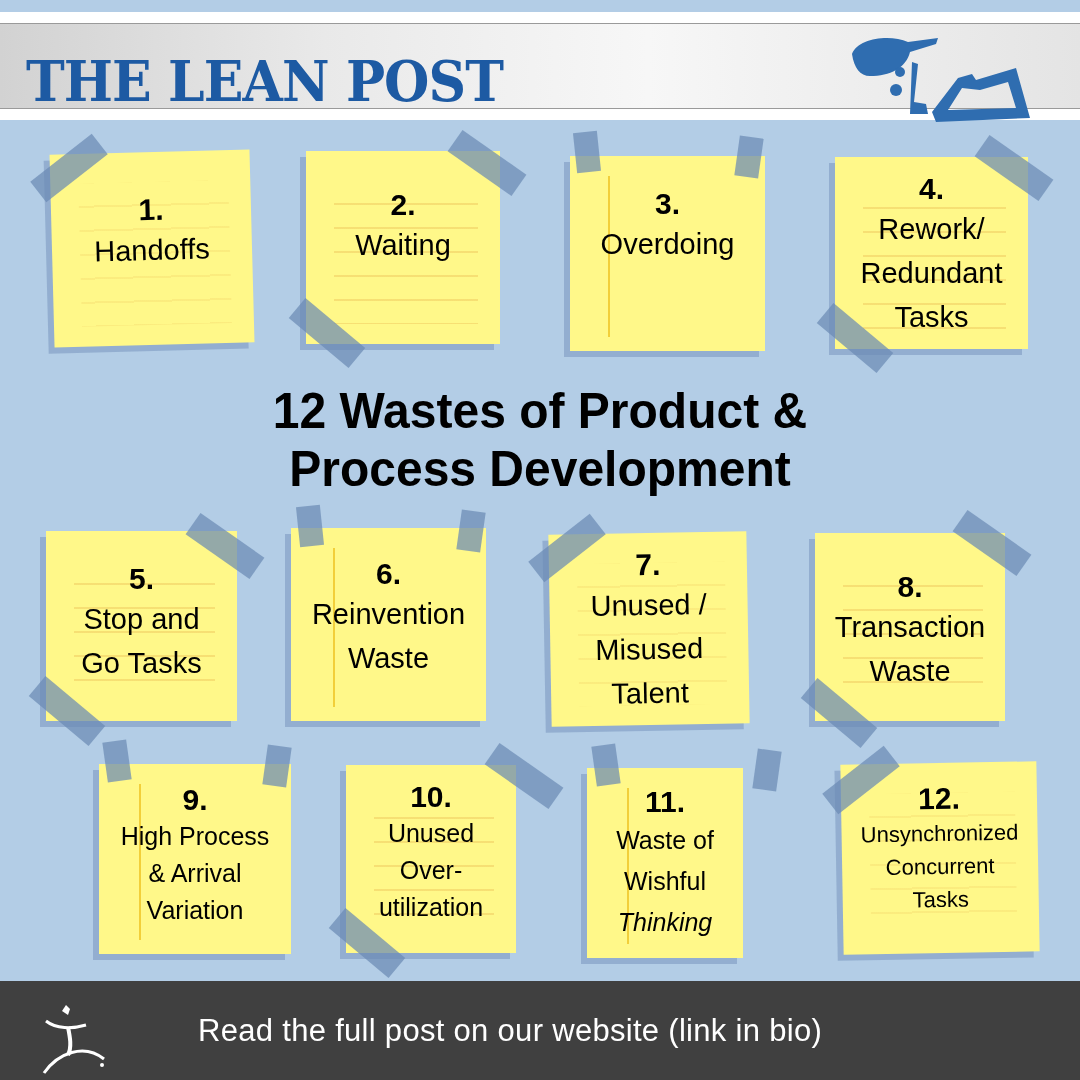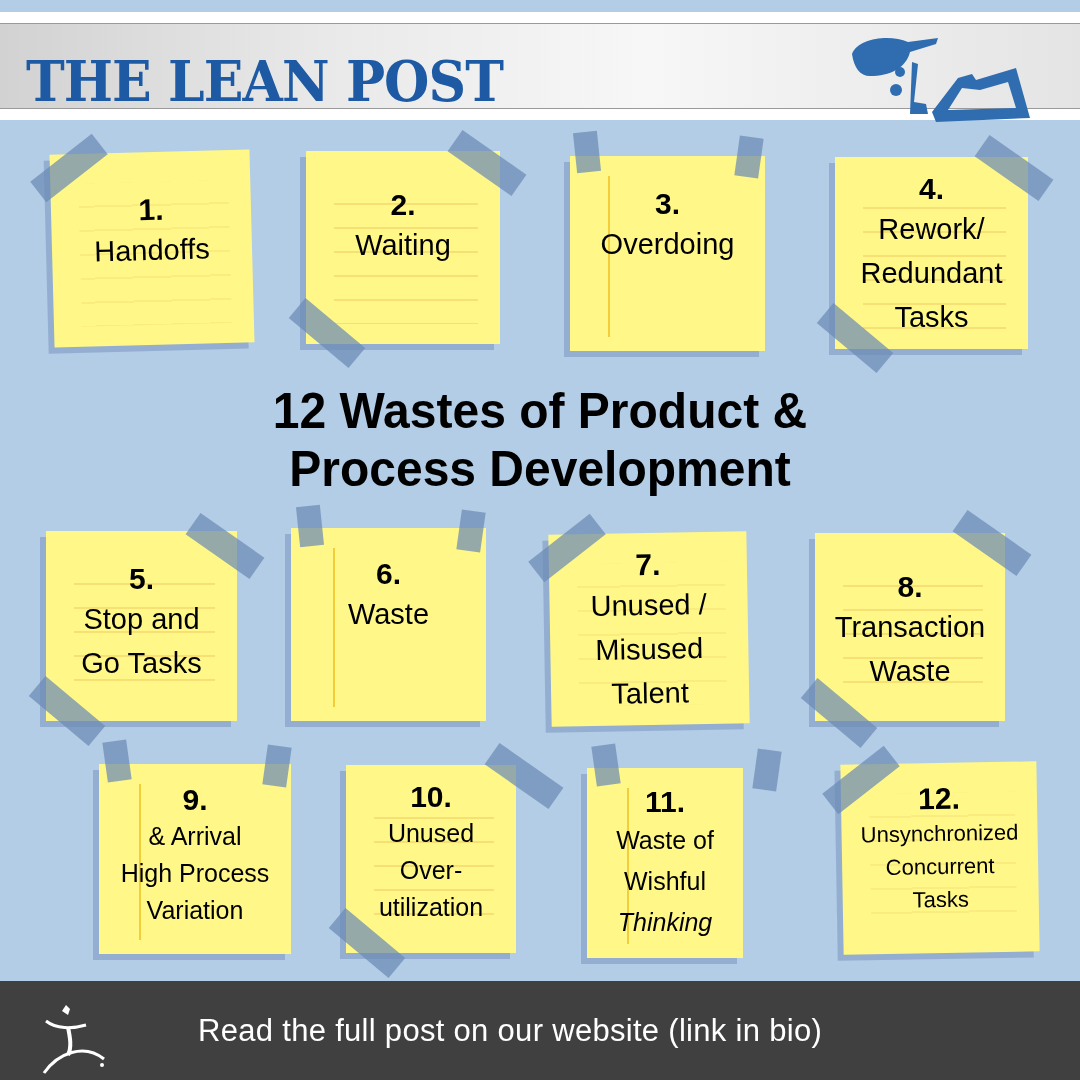--- a/index.html
+++ b/index.html
@@ -138,20 +138,21 @@
     <span class="lbl">Go Tasks</span>
   </div>
 </div>
 <div class="tape" style="left:186px;top:533px;transform:rotate(35deg);"></div>
 <div class="tape" style="left:28px;top:698px;transform:rotate(40deg);"></div>
 
 <div class="note" style="left:291px;top:528px;width:195px;height:193px;">
   <div class="margin-line" style="left:42px;"></div>
   <div class="txt" style="top:28px;">
     <span class="num">6.</span>
+    <span class="lbl">Reinvention</span>
     <span class="lbl">Waste</span>
   </div>
 </div>
 <div class="tape v" style="left:298px;top:506px;transform:rotate(-6deg);"></div>
 <div class="tape v" style="left:459px;top:511px;transform:rotate(8deg);"></div>
 
 <div class="note" style="left:550px;top:533px;width:198px;height:192px;transform:rotate(-1deg);">
   <div class="lines faint"></div>
   <div class="txt" style="top:14px;">
     <span class="num">7.</span>
@@ -170,22 +171,22 @@
     <span class="lbl">Waste</span>
   </div>
 </div>
 <div class="tape" style="left:953px;top:530px;transform:rotate(35deg);"></div>
 <div class="tape" style="left:800px;top:700px;transform:rotate(40deg);"></div>
 
 <div class="note" style="left:99px;top:764px;width:192px;height:190px;">
   <div class="margin-line" style="left:40px;"></div>
   <div class="txt" style="top:18px;">
     <span class="num">9.</span>
+    <span class="lbl sm">High Process</span>
     <span class="lbl sm">&amp; Arrival</span>
-    <span class="lbl sm">High Process</span>
     <span class="lbl sm">Variation</span>
   </div>
 </div>
 <div class="tape v" style="left:105px;top:741px;transform:rotate(-8deg);"></div>
 <div class="tape v" style="left:265px;top:746px;transform:rotate(8deg);"></div>
 
 <div class="note" style="left:346px;top:765px;width:170px;height:188px;">
   <div class="lines"></div>
   <div class="txt" style="top:14px;">
     <span class="num">10.</span>

